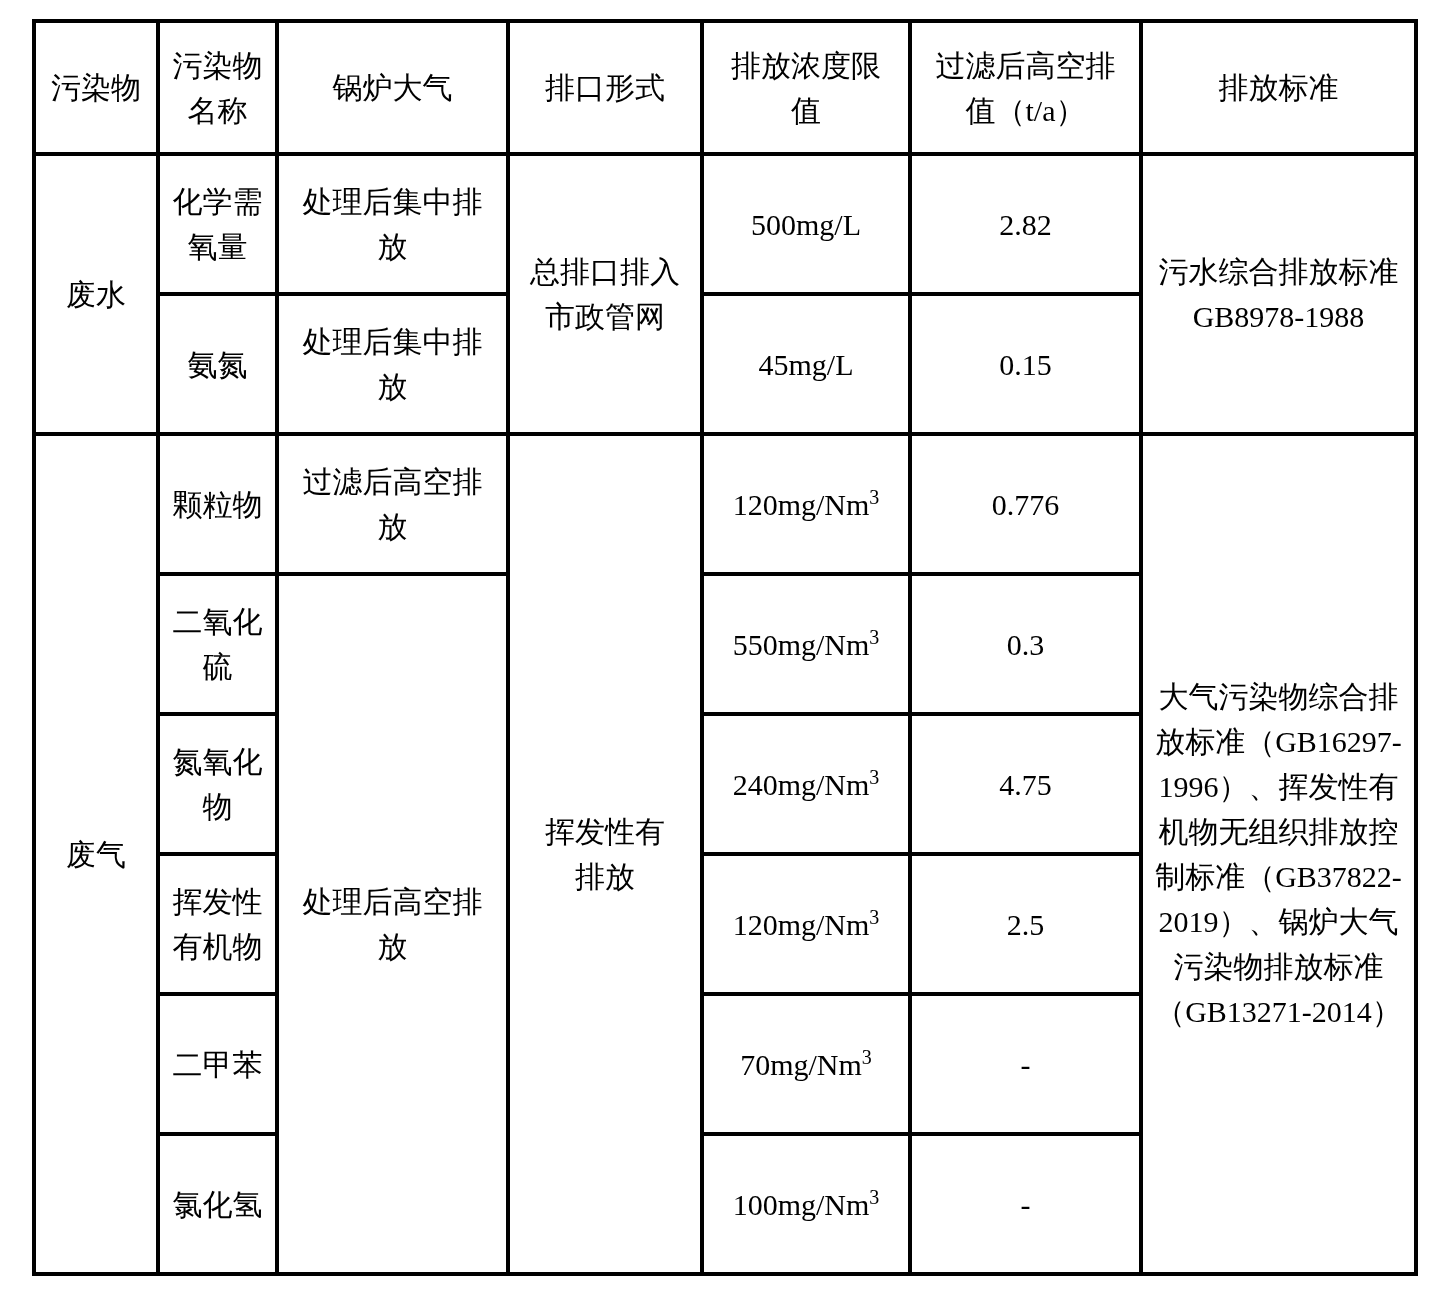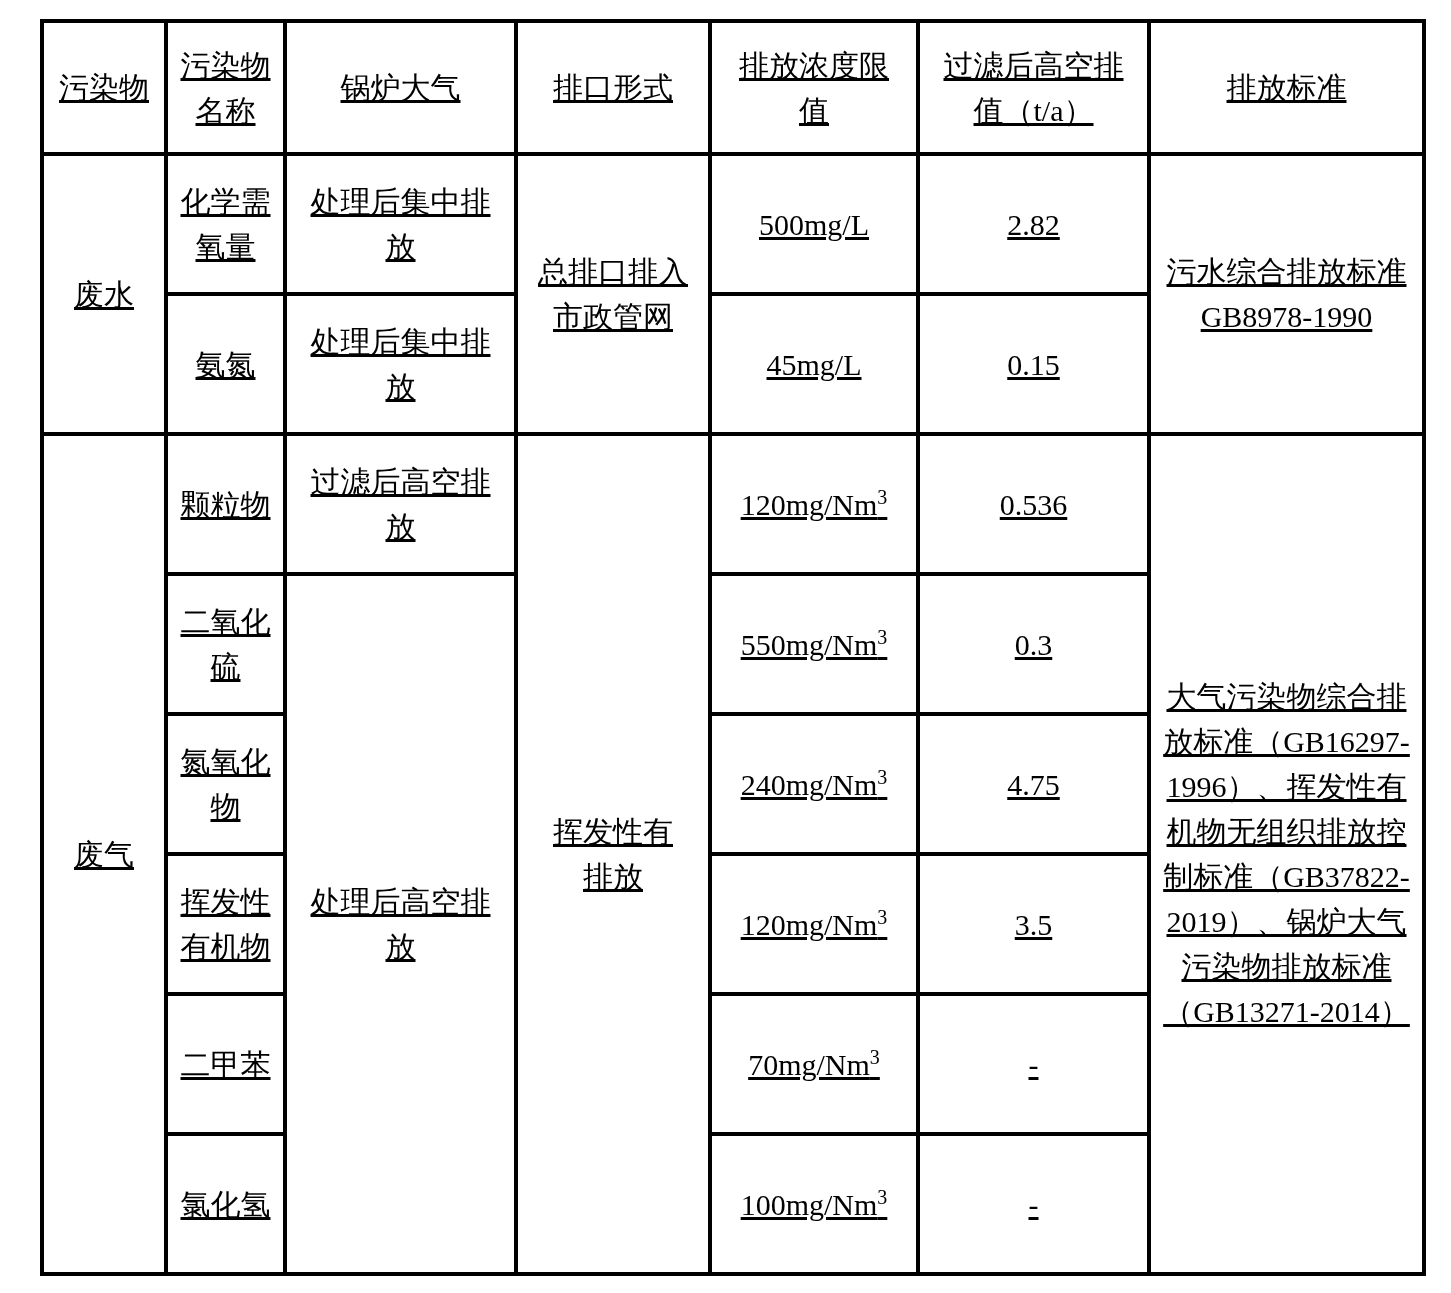--- a/index.html
+++ b/index.html
@@ -10,22 +10,21 @@
   body {
     width: 1451px;
     height: 1293px;
     font-family: "Liberation Serif", "DejaVu Serif", serif;
     color: #000000;
   }
   table.emis {
     border-collapse: collapse;
     table-layout: fixed;
     width: 1386px;
-    margin: 19px 0 0 40px;
-    text-decoration: underline;
+    margin: 19px 0 0 32px;
   }
   table.emis th,
   table.emis td {
     border: 4px solid #000000;
     text-align: center;
     vertical-align: middle;
     white-space: pre-line;
     font-weight: normal;
     font-size: 30px;
     line-height: 1.5;
@@ -72,40 +71,40 @@
     <td rowspan="2">废水</td>
     <td>化学需
 氧量</td>
     <td>处理后集中排
 放</td>
     <td rowspan="2">总排口排入
 市政管网</td>
     <td><span>500mg/L</span><sup class="u3"></sup></td>
     <td>2.82</td>
     <td rowspan="2">污水综合排放标准
-GB8978-1990</td>
+GB8978-1988</td>
   </tr>
 
   <tr class="body">
     <td>氨氮</td>
     <td>处理后集中排
 放</td>
     <td><span>45mg/L</span><sup class="u3"></sup></td>
     <td>0.15</td>
   </tr>
 
   <tr class="body">
     <td rowspan="6">废气</td>
     <td>颗粒物</td>
     <td>过滤后高空排
 放</td>
     <td rowspan="6">挥发性有
 排放</td>
     <td><span>120mg/Nm</span><sup class="u3">3</sup></td>
-    <td>0.536</td>
+    <td>0.776</td>
     <td rowspan="6">大气污染物综合排
 放标准（GB16297-
 1996）、挥发性有
 机物无组织排放控
 制标准（GB37822-
 2019）、锅炉大气
 污染物排放标准
 （GB13271-2014）</td>
   </tr>
 
@@ -122,21 +121,21 @@
     <td>氮氧化
 物</td>
     <td><span>240mg/Nm</span><sup class="u3">3</sup></td>
     <td>4.75</td>
   </tr>
 
   <tr class="body">
     <td>挥发性
 有机物</td>
     <td><span>120mg/Nm</span><sup class="u3">3</sup></td>
-    <td>3.5</td>
+    <td>2.5</td>
   </tr>
 
   <tr class="body">
     <td>二甲苯</td>
     <td><span>70mg/Nm</span><sup class="u3">3</sup></td>
     <td>-</td>
   </tr>
 
   <tr class="body">
     <td>氯化氢</td>

